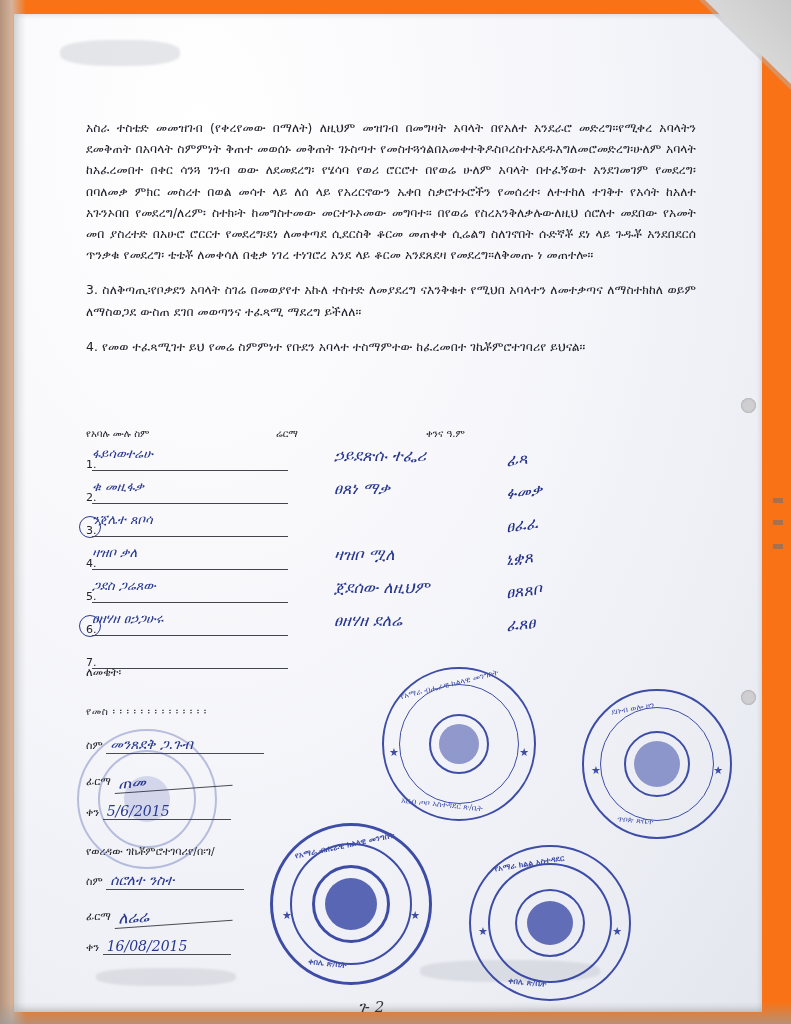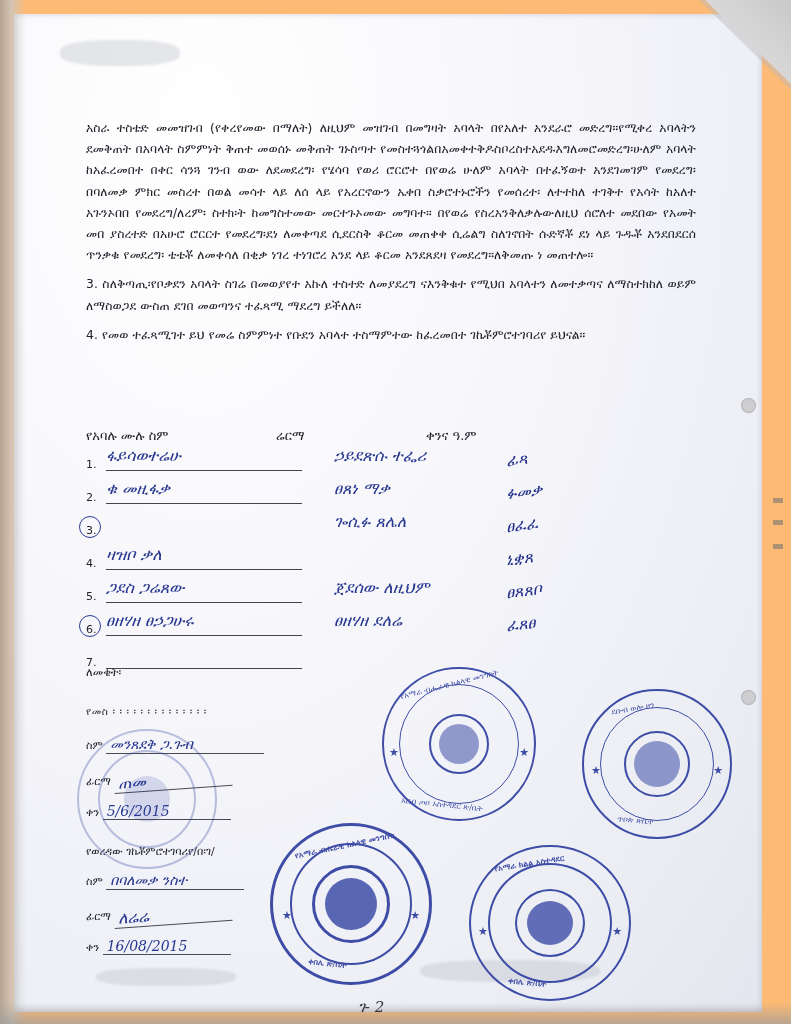--- a/index.html
+++ b/index.html
@@ -5,21 +5,21 @@
   html, body {
     margin: 0;
     padding: 0;
     background: #2b2b2b;
   }
   .page {
     position: relative;
     width: 791px;
     height: 1024px;
     overflow: hidden;
-    background: #fdba74;
+    background: #f97316;
     font-family: "DejaVu Sans", sans-serif;
   }
   
   .paper {
     position: absolute;
     left: 14px;
     top: 14px;
     width: 748px;
     height: 998px;
     background:
@@ -83,28 +83,28 @@
     left: 86px;
     top: 118px;
     width: 610px;
     font-size: 12.3px;
     line-height: 21.2px;
     color: #20202a;
     letter-spacing: .1px;
     text-align: justify;
   }
   .para { margin: 0 0 6px 0; }
-  .para.gap { margin-top: 8px; }
+  .para.gap { margin-top: 14px; }
 
   .sig-head {
     position: absolute;
     left: 86px;
     top: 428px;
     width: 560px;
-    font-size: 13px;
+    font-size: 10px;
     color: #20202a;
     display: flex;
   }
   .sig-head span:nth-child(1){ width: 190px; }
   .sig-head span:nth-child(2){ width: 150px; }
   .sig-head span:nth-child(3){ width: 120px; }
 
   .sig-table {
     position: absolute;
     left: 86px;
@@ -117,26 +117,26 @@
   }
   .sig-num {
     position: absolute;
     left: 0;
     top: 14px;
     font-size: 11px;
     color: #24242c;
   }
   .sig-name {
     position: absolute;
-    left: 20px;
+    left: 6px;
     top: 2px;
     width: 196px;
     border-bottom: 1px solid #44444c;
     height: 24px;
-    font-size: 16px;
+    font-size: 13px;
     color: #27378f;
     font-family: "DejaVu Serif", serif;
     font-style: italic;
     white-space: nowrap;
     overflow: hidden;
   }
   .sig-role {
     position: absolute;
     left: 248px;
     top: 2px;
@@ -309,26 +309,27 @@
     </div>
     <div class="sig-row">
       <span class="sig-num">2.</span>
       <span class="sig-name hw">ቁ መዚፋቃ</span>
       <span class="sig-role hw">ፀጸነ ማቃ</span>
       <span class="sig-mark hw">ፉመቃ</span>
     </div>
     <div class="sig-row">
       <span class="circle-num"></span>
       <span class="sig-num">3.</span>
-      <span class="sig-role hw">ጐሲፉ ጸሌለ</span>
+      <span class="sig-name hw">ንጀሌተ ጸቦሳ</span>
       <span class="sig-mark hw">ፀፈፈ</span>
     </div>
     <div class="sig-row">
       <span class="sig-num">4.</span>
       <span class="sig-name hw">ዛዝቦ ቃለ</span>
+      <span class="sig-role hw">ዛዝቦ ሟለ</span>
       <span class="sig-mark hw">ኒቋጸ</span>
     </div>
     <div class="sig-row">
       <span class="sig-num">5.</span>
       <span class="sig-name hw">ጋደስ ጋሬጸው</span>
       <span class="sig-role hw">ጀደሰው ለዚህም</span>
       <span class="sig-mark hw">ፀጸጸቦ</span>
     </div>
     <div class="sig-row">
       <span class="circle-num"></span>
@@ -359,21 +360,21 @@
   <div class="field" style="left:86px; top:803px;">
     <span class="lbl">ቀን</span>
     <span class="val hw" style="min-width:120px;">5/6/2015</span>
   </div>
 
   <div class="field" style="left:86px; top:845px;">
     <span class="lbl">የወረዳው ገኬቾምሮተገባሪየ/በ፡ገ/</span>
   </div>
   <div class="field" style="left:86px; top:872px;">
     <span class="lbl">ስም</span>
-    <span class="val hw" style="min-width:130px;">በባለመቃ ንስተ</span>
+    <span class="val hw" style="min-width:130px;">ሰሮለተ ንስተ</span>
   </div>
   <div class="field" style="left:86px; top:905px;">
     <span class="lbl">ፊርማ</span>
     <span class="val hw sig" style="min-width:110px;">ለሬሬ</span>
   </div>
   <div class="field" style="left:86px; top:938px;">
     <span class="lbl">ቀን</span>
     <span class="val hw" style="min-width:120px;">16/08/2015</span>
   </div>
 

